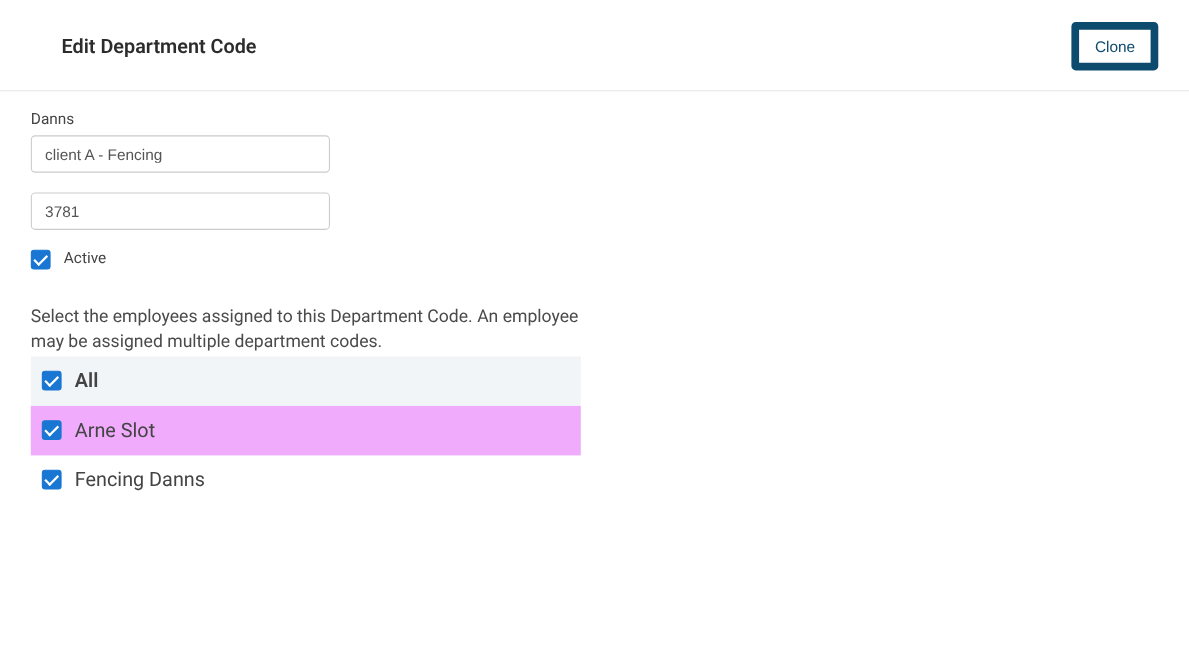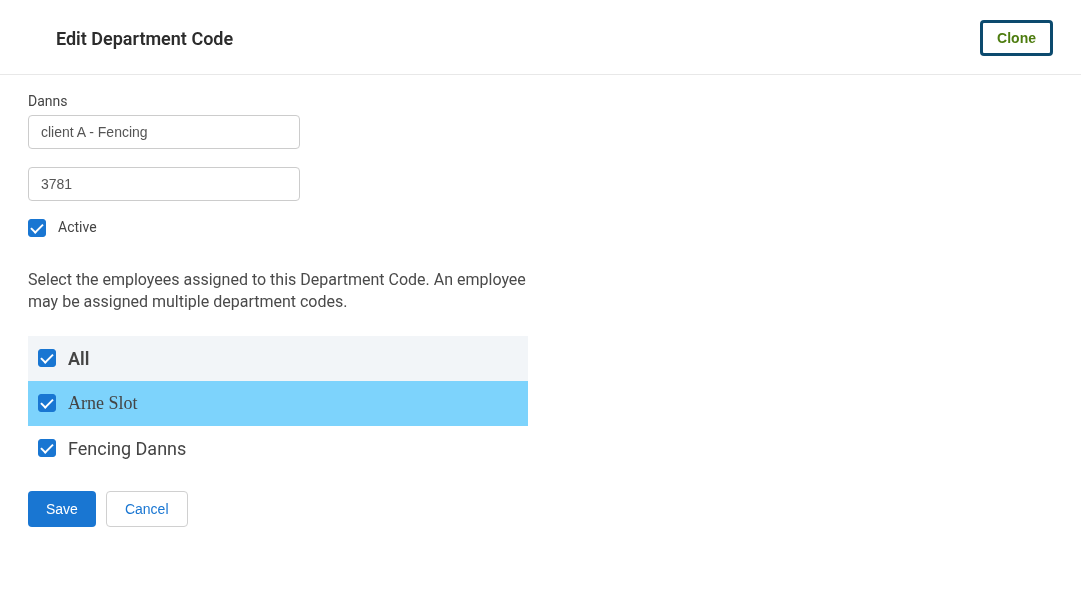--- a/index.html
+++ b/index.html
@@ -23,27 +23,27 @@
       border-bottom: 1px solid #e8e8e8;
     }
     .page-title {
       font-size: 18px;
       font-weight: 600;
       color: #2c2c2c;
       margin-left: 28px;
     }
     .clone-btn {
       background: #fff;
-      border: 3px solid #0c4a6e;
+      border: 7px solid #0c4a6e;
       border-radius: 4px;
       padding: 7px 14px;
       font-size: 14px;
-      color: #4d7c0f;
-      cursor: pointer;
-      font-weight: 700;
+      color: #0c4a6e;
+      cursor: pointer;
+      font-weight: 400;
     }
     .content {
       padding: 18px 28px 28px 28px;
     }
     .field-group {
       margin-bottom: 18px;
     }
     .field-label {
       display: block;
       font-size: 14px;
@@ -103,37 +103,36 @@
     }
     .checkbox-label {
       font-size: 14px;
       color: #444;
     }
     .section-text {
       font-size: 16px;
       color: #4a4a4a;
       line-height: 1.4;
       margin-top: 32px;
-      margin-bottom: 22px;
+      margin-bottom: 2px;
       max-width: 500px;
     }
     .employee-list {
       width: 500px;
     }
     .employee-row {
       display: flex;
       align-items: center;
       padding: 12px 10px;
     }
     .employee-row.header-row {
       background: #f2f5f8;
     }
     .employee-row.alt {
-      background: #7dd3fc;
-      font-family: Liberation Serif, serif;
+      background: #f0abfc;
     }
     .employee-label {
       font-size: 18px;
       color: #444;
     }
     .employee-label.bold {
       font-weight: 600;
     }
     .button-row {
       margin-top: 20px;
@@ -195,17 +194,13 @@
     <div class="employee-row alt">
       <span class="checkbox checked"></span>
       <span class="employee-label">Arne Slot</span>
     </div>
     <div class="employee-row">
       <span class="checkbox checked"></span>
       <span class="employee-label">Fencing Danns</span>
     </div>
   </div>
 
-  <div class="button-row">
-    <button class="btn-primary">Save</button>
-    <button class="btn-secondary">Cancel</button>
-  </div>
 </div>
 
 </body></html>

